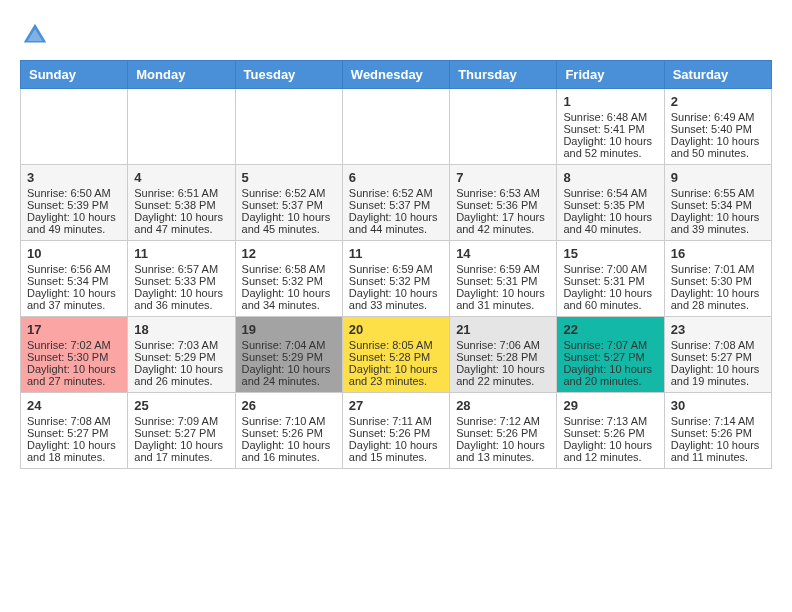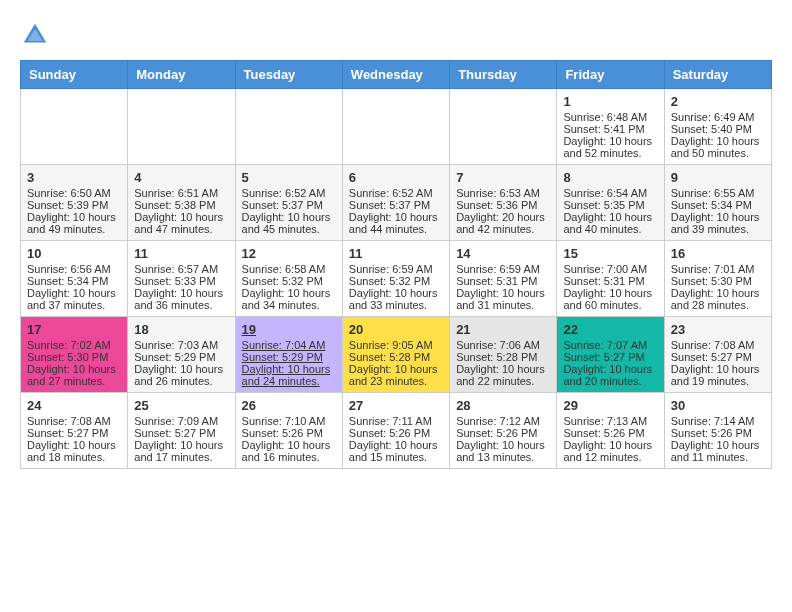--- a/index.html
+++ b/index.html
@@ -123,38 +123,38 @@
         <td class="empty-cell"></td>
         <td class="empty-cell"></td>
         <td><span class="day-number">1</span><span>Sunrise: 6:48 AM</span><br><span>Sunset: 5:41 PM</span><br><span>Daylight: 10 hours and 52 minutes.</span></td>
         <td><span class="day-number">2</span><span>Sunrise: 6:49 AM</span><br><span>Sunset: 5:40 PM</span><br><span>Daylight: 10 hours and 50 minutes.</span></td>
       </tr>
       <tr>
         <td style="background: rgb(245, 245, 245);"><span class="day-number">3</span><span>Sunrise: 6:50 AM</span><br><span>Sunset: 5:39 PM</span><br><span>Daylight: 10 hours and 49 minutes.</span></td>
         <td style="background: rgb(245, 245, 245);"><span class="day-number">4</span><span>Sunrise: 6:51 AM</span><br><span>Sunset: 5:38 PM</span><br><span>Daylight: 10 hours and 47 minutes.</span></td>
         <td style="background: rgb(245, 245, 245);"><span class="day-number">5</span><span>Sunrise: 6:52 AM</span><br><span>Sunset: 5:37 PM</span><br><span>Daylight: 10 hours and 45 minutes.</span></td>
         <td style="background: rgb(245, 245, 245);"><span class="day-number">6</span><span>Sunrise: 6:52 AM</span><br><span>Sunset: 5:37 PM</span><br><span>Daylight: 10 hours and 44 minutes.</span></td>
-        <td style="background: rgb(245, 245, 245);"><span class="day-number">7</span><span>Sunrise: 6:53 AM</span><br><span>Sunset: 5:36 PM</span><br><span>Daylight: 20 hours and 42 minutes.</span></td>
+        <td style="background: rgb(245, 245, 245);"><span class="day-number">7</span><span>Sunrise: 6:53 AM</span><br><span>Sunset: 5:36 PM</span><br><span>Daylight: 17 hours and 42 minutes.</span></td>
         <td style="background: rgb(245, 245, 245);"><span class="day-number">8</span><span>Sunrise: 6:54 AM</span><br><span>Sunset: 5:35 PM</span><br><span>Daylight: 10 hours and 40 minutes.</span></td>
         <td style="background: rgb(245, 245, 245);"><span class="day-number">9</span><span>Sunrise: 6:55 AM</span><br><span>Sunset: 5:34 PM</span><br><span>Daylight: 10 hours and 39 minutes.</span></td>
       </tr>
       <tr>
         <td><span class="day-number">10</span><span>Sunrise: 6:56 AM</span><br><span>Sunset: 5:34 PM</span><br><span>Daylight: 10 hours and 37 minutes.</span></td>
         <td><span class="day-number">11</span><span>Sunrise: 6:57 AM</span><br><span>Sunset: 5:33 PM</span><br><span>Daylight: 10 hours and 36 minutes.</span></td>
         <td><span class="day-number">12</span><span>Sunrise: 6:58 AM</span><br><span>Sunset: 5:32 PM</span><br><span>Daylight: 10 hours and 34 minutes.</span></td>
         <td><span class="day-number">11</span><span>Sunrise: 6:59 AM</span><br><span>Sunset: 5:32 PM</span><br><span>Daylight: 10 hours and 33 minutes.</span></td>
         <td><span class="day-number">14</span><span>Sunrise: 6:59 AM</span><br><span>Sunset: 5:31 PM</span><br><span>Daylight: 10 hours and 31 minutes.</span></td>
         <td><span class="day-number">15</span><span>Sunrise: 7:00 AM</span><br><span>Sunset: 5:31 PM</span><br><span>Daylight: 10 hours and 60 minutes.</span></td>
         <td><span class="day-number">16</span><span>Sunrise: 7:01 AM</span><br><span>Sunset: 5:30 PM</span><br><span>Daylight: 10 hours and 28 minutes.</span></td>
       </tr>
       <tr>
-        <td style="background: #ec4899;"><span class="day-number">17</span><span>Sunrise: 7:02 AM</span><br><span>Sunset: 5:30 PM</span><br><span>Daylight: 10 hours and 27 minutes.</span></td>
+        <td style="background: #fca5a5;"><span class="day-number">17</span><span>Sunrise: 7:02 AM</span><br><span>Sunset: 5:30 PM</span><br><span>Daylight: 10 hours and 27 minutes.</span></td>
         <td style="background: rgb(245, 245, 245);"><span class="day-number">18</span><span>Sunrise: 7:03 AM</span><br><span>Sunset: 5:29 PM</span><br><span>Daylight: 10 hours and 26 minutes.</span></td>
-        <td style="background: #c4b5fd; text-decoration: underline;"><span class="day-number">19</span><span>Sunrise: 7:04 AM</span><br><span>Sunset: 5:29 PM</span><br><span>Daylight: 10 hours and 24 minutes.</span></td>
-        <td style="background: #fde047;"><span class="day-number">20</span><span>Sunrise: 9:05 AM</span><br><span>Sunset: 5:28 PM</span><br><span>Daylight: 10 hours and 23 minutes.</span></td>
+        <td style="background: #a3a3a3;"><span class="day-number">19</span><span>Sunrise: 7:04 AM</span><br><span>Sunset: 5:29 PM</span><br><span>Daylight: 10 hours and 24 minutes.</span></td>
+        <td style="background: #fde047;"><span class="day-number">20</span><span>Sunrise: 8:05 AM</span><br><span>Sunset: 5:28 PM</span><br><span>Daylight: 10 hours and 23 minutes.</span></td>
         <td style="background: #e5e5e5;"><span class="day-number">21</span><span>Sunrise: 7:06 AM</span><br><span>Sunset: 5:28 PM</span><br><span>Daylight: 10 hours and 22 minutes.</span></td>
         <td style="background: #14b8a6;"><span class="day-number">22</span><span>Sunrise: 7:07 AM</span><br><span>Sunset: 5:27 PM</span><br><span>Daylight: 10 hours and 20 minutes.</span></td>
         <td style="background: rgb(245, 245, 245);"><span class="day-number">23</span><span>Sunrise: 7:08 AM</span><br><span>Sunset: 5:27 PM</span><br><span>Daylight: 10 hours and 19 minutes.</span></td>
       </tr>
       <tr>
         <td><span class="day-number">24</span><span>Sunrise: 7:08 AM</span><br><span>Sunset: 5:27 PM</span><br><span>Daylight: 10 hours and 18 minutes.</span></td>
         <td><span class="day-number">25</span><span>Sunrise: 7:09 AM</span><br><span>Sunset: 5:27 PM</span><br><span>Daylight: 10 hours and 17 minutes.</span></td>
         <td><span class="day-number">26</span><span>Sunrise: 7:10 AM</span><br><span>Sunset: 5:26 PM</span><br><span>Daylight: 10 hours and 16 minutes.</span></td>
         <td><span class="day-number">27</span><span>Sunrise: 7:11 AM</span><br><span>Sunset: 5:26 PM</span><br><span>Daylight: 10 hours and 15 minutes.</span></td>
         <td><span class="day-number">28</span><span>Sunrise: 7:12 AM</span><br><span>Sunset: 5:26 PM</span><br><span>Daylight: 10 hours and 13 minutes.</span></td>

